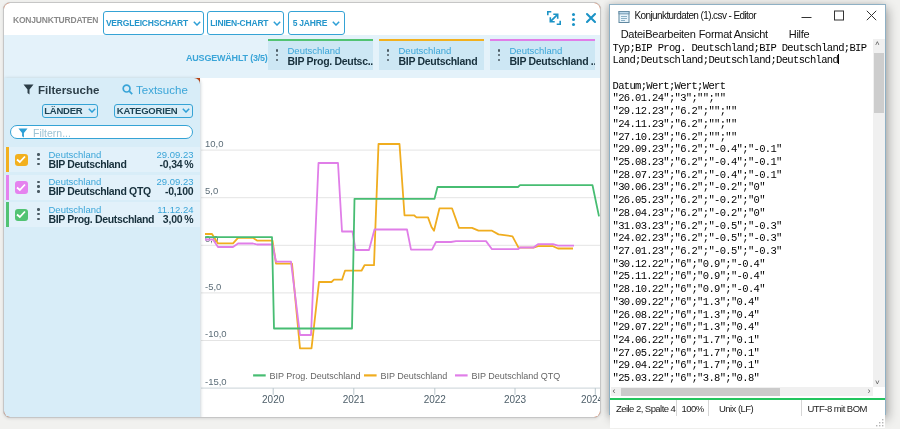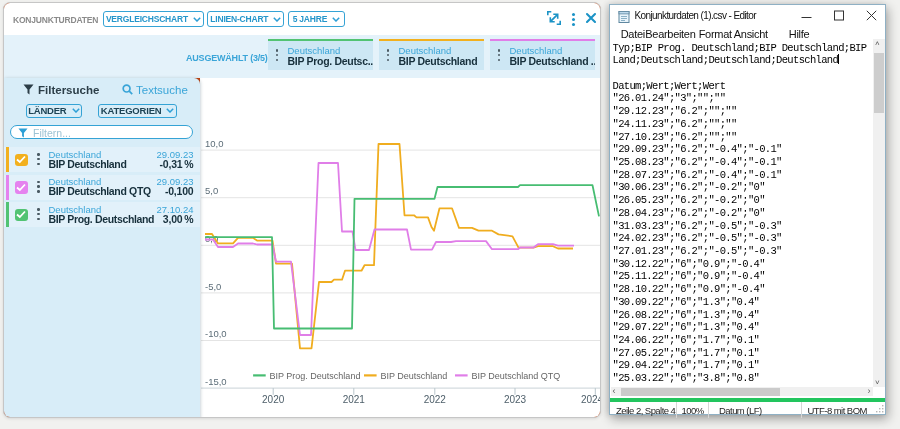--- a/index.html
+++ b/index.html
@@ -5,41 +5,41 @@
 * { margin:0; padding:0; box-sizing:border-box; }
 html,body { width:900px; height:429px; overflow:hidden; background:#f1f1ef; font-family:"Liberation Sans",sans-serif; }
 #app {
   position:absolute; left:3px; top:2px; width:598px; height:415.5px;
   background:#c2410c; border:1px solid #c6c6c6; border-radius:7px;
   box-shadow:0 1px 3px rgba(0,0,0,0.10); overflow:hidden;
 }
 
 #hdr { position:absolute; left:0; top:0; width:100%; height:31.5px; background:#fff; }
 #hdr .title { position:absolute; left:9px; top:12px; font-size:8.5px; font-weight:bold; color:#8b8b8b; letter-spacing:-0.2px; }
-.ddbtn { position:absolute; top:8.4px; height:16px; border:1px solid #35a3d5; border-radius:3px; background:#fff;
+.ddbtn { position:absolute; top:8.4px; height:24px; border:1px solid #35a3d5; border-radius:3px; background:#fff;
   color:#2596cb; font-size:8.5px; font-weight:bold; letter-spacing:-0.2px; white-space:nowrap;
   display:flex; align-items:center; justify-content:center; gap:5px; }
 .chevsvg { flex:0 0 auto; }
 .hicon { position:absolute; top:8px; }
 
 #selbar { position:absolute; left:0; top:32px; width:100%; height:42.5px; background:#e4f2fa; }
 #selbar .lbl { position:absolute; left:182px; top:17.5px; font-size:9px; font-weight:bold; color:#3aa5d8; letter-spacing:-0.2px; }
 .chip { position:absolute; top:4px; width:105.5px; height:31px; background:#cde7f4; border-top:2.5px solid; overflow:hidden; }
 .chip .kebab { position:absolute; left:8px; top:8px; }
 .chip .l1 { position:absolute; left:20px; top:3.5px; font-size:9.5px; color:#3aa5d8; }
 .chip .l2 { position:absolute; left:20px; top:13.5px; font-size:10.5px; font-weight:bold; color:#17303c; white-space:nowrap; letter-spacing:-0.3px; }
 .kdot { width:2.6px; height:2.6px; border-radius:50%; background:#4a5a63; margin-bottom:2.2px; }
 
 #panel { position:absolute; left:0; top:75px; width:196px; height:340.5px; background:#d8edf8;
   border-radius:0 6px 0 0; box-shadow:1px 0 3px rgba(60,90,110,0.25); }
 #panel .t1 { position:absolute; left:19px; top:6px; font-size:11.5px; font-weight:bold; color:#2c3e48; }
 #panel .t2 { position:absolute; left:118px; top:6px; font-size:11.5px; color:#3aa5d8; }
 .pbtn { position:absolute; top:25.5px; height:14.5px; border:1px solid #35a3d5; border-radius:3px;
   color:#1d4354; font-size:9.5px; font-weight:bold; letter-spacing:-0.2px; white-space:nowrap;
-  display:flex; align-items:center; justify-content:center; gap:5px; background:transparent; }
+  display:flex; align-items:center; justify-content:center; gap:5px; background:transparent;margin-left:16px; }
 #fsearch { position:absolute; left:6px; top:47.4px; width:183px; height:14px; background:#fff; border:1px solid #35a3d5; border-radius:7px; }
 #fsearch .ph { position:absolute; left:22px; top:0.5px; font-size:10.5px; color:#9dc3d4; }
 .item { position:absolute; left:0; width:196px; height:25px; background:#e2f1fa; }
 .item .bar { position:absolute; left:2.1px; top:0; width:3.1px; height:25px; }
 .item .cb { position:absolute; left:11px; top:6.5px; width:12.5px; height:12.5px; border-radius:3px; }
 .item .kebab { position:absolute; left:33px; top:6px; }
 .item .c1 { position:absolute; left:44.5px; top:1.5px; font-size:9.5px; color:#3aa5d8; }
 .item .c2 { position:absolute; left:44.5px; top:10.5px; font-size:10.5px; font-weight:bold; color:#17303c; white-space:nowrap; letter-spacing:-0.35px; }
 .item .d1 { position:absolute; right:6.5px; top:1.5px; font-size:9.5px; color:#3aa5d8;margin-left:48px; }
 .item .d2 { position:absolute; right:6.5px; top:10.5px; font-size:10.5px; font-weight:bold; color:#17303c; letter-spacing:-0.2px; }
@@ -51,21 +51,21 @@
   border:1px solid #8fb0c4; box-shadow:2px 4px 10px rgba(0,0,0,0.32), -2px 0 6px rgba(0,0,0,0.12); }
 #np .ttl { position:absolute; left:24.5px; top:5px; font-size:10px; letter-spacing:-0.6px; color:#111; }
 #np .menu span { position:absolute; top:23px; font-size:11px; letter-spacing:-0.3px; color:#111; }
 #np .ta { position:absolute; left:2.5px; top:33.5px; width:260px; height:348.5px; overflow:hidden; background:#fff; }
 #np pre { font-family:"Liberation Mono",monospace; font-size:10.5px; line-height:12.72px; letter-spacing:-0.66px; color:#000; margin-top:3px; }
 #np .vsb { position:absolute; left:262.5px; top:33.5px; width:12.5px; height:348.5px; background:#f0f0f0; }
 #np .vsb .thumb { position:absolute; left:1.5px; top:14px; width:9.5px; height:60px; background:#cdcdcd; }
 #np .hsb { position:absolute; left:0.5px; top:382px; width:262px; height:9px; background:#f0f0f0; }
 #np .hsb .thumb { position:absolute; left:10px; top:0.5px; width:159px; height:8px; background:#cbcbcb; }
 .sbarrow { position:absolute; color:#555; font-family:"Liberation Sans",sans-serif; }
-#np .status { position:absolute; left:0; top:392.5px; width:275px; height:16px; background:#fff; border-top:4px solid #22c55e; font-size:9.5px; letter-spacing:-0.55px; color:#222; }
+#np .status { position:absolute; left:0; top:392.5px; width:275px; height:30px; background:#fff; border-top:2px solid #22c55e; font-size:9.5px; letter-spacing:-0.55px; color:#222; }
 #np .status .cell { position:absolute; top:3px; }
 #np .status .sep { position:absolute; top:0; width:1px; height:16px; background:#d6d6d6; }
 </style>
 </head>
 <body>
 
 <div id="app">
   <div id="hdr">
     <div class="title">KONJUNKTURDATEN</div>
     <div class="ddbtn" style="left:98.5px; width:101.8px;">VERGLEICHSCHART<svg class="chevsvg" width="8" height="5" viewBox="0 0 8 5">
@@ -203,21 +203,21 @@
           </svg>
         </div>
       <div class="kebab">
           <div class="kdot"></div>
           <div class="kdot"></div>
           <div class="kdot"></div>
         </div>
       <div class="c1">Deutschland</div>
         <div class="c2">BIP Deutschland</div>
       <div class="d1">29.09.23</div>
-        <div class="d2">-0,31 %</div>
+        <div class="d2">-0,34 %</div>
     </div>
     <div class="item" style="top:96.5px;">
       <div class="bar" style="background:#e583ef;"></div>
       <div class="cb" style="background:#e583ef;">
           <svg width="10" height="9" viewBox="0 0 10 9" style="position:absolute;left:1.2px;top:1.8px;">
             <path d="M1 4.5 L3.8 7 L9 1.5" fill="none" stroke="#fff" stroke-width="1.8"></path>
           </svg>
         </div>
       <div class="kebab">
           <div class="kdot"></div>
@@ -236,21 +236,21 @@
             <path d="M1 4.5 L3.8 7 L9 1.5" fill="none" stroke="#fff" stroke-width="1.8"></path>
           </svg>
         </div>
       <div class="kebab">
           <div class="kdot"></div>
           <div class="kdot"></div>
           <div class="kdot"></div>
         </div>
       <div class="c1">Deutschland</div>
         <div class="c2">BIP Prog. Deutschland</div>
-      <div class="d1">27.10.24</div>
+      <div class="d1">11.12.24</div>
         <div class="d2">3,00 %</div>
     </div>
   </div>
 </div>
 
 <div id="np">
   <svg width="13" height="14" viewBox="0 0 13 14" style="position:absolute; left:8px; top:5px;">
     <rect x="1" y="1.5" width="10" height="11" fill="#e8f4fb" stroke="#5f87a0" stroke-width="1"></rect>
     <rect x="1" y="1.5" width="10" height="2.4" fill="#bcd9ec" stroke="#5f87a0" stroke-width="0.8"></rect>
     <line x1="3" y1="6.5" x2="9" y2="6.5" stroke="#7fa8c0" stroke-width="0.9"></line>
@@ -311,21 +311,21 @@
   <div class="hsb">
     <div class="sbarrow" style="left:2px; top:-1px; font-size:9px;">‹</div>
     <div class="thumb"></div>
     <div class="sbarrow" style="right:2px; top:-1px; font-size:9px;">›</div>
   </div>
   <div class="status">
     <div class="cell" style="left:6px;">Zeile 2, Spalte 4</div>
     <div class="sep" style="left:65.5px;"></div>
     <div class="cell" style="left:71.5px;">100%</div>
     <div class="sep" style="left:97.5px;"></div>
-    <div class="cell" style="left:109px;">Datum (LF)</div>
+    <div class="cell" style="left:109px;">Unix (LF)</div>
     <div class="sep" style="left:191px;"></div>
     <div class="cell" style="left:197.5px;">UTF-8 mit BOM</div>
     <svg width="8" height="8" viewBox="0 0 8 8" style="position:absolute; right:1px; bottom:1px;">
       <g fill="#b5b5b5">
           <rect x="6" y="0" width="1.4" height="1.4"></rect>
           <rect x="6" y="3" width="1.4" height="1.4"></rect>
           <rect x="6" y="6" width="1.4" height="1.4"></rect>
           <rect x="3" y="3" width="1.4" height="1.4"></rect>
           <rect x="3" y="6" width="1.4" height="1.4"></rect>
           <rect x="0" y="6" width="1.4" height="1.4"></rect>

